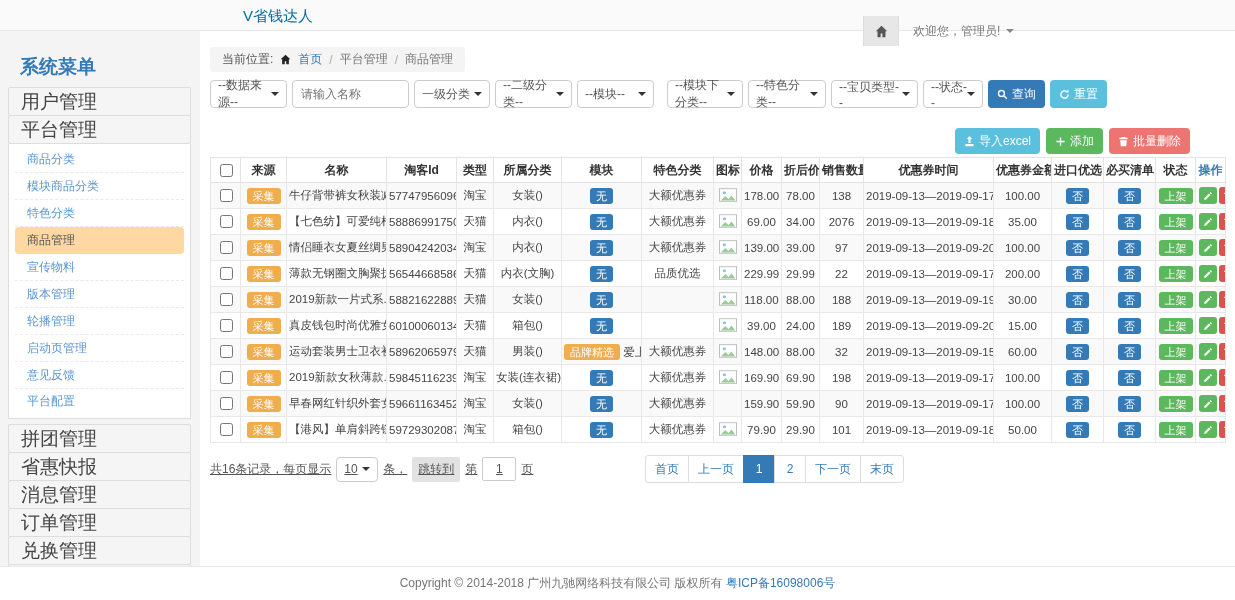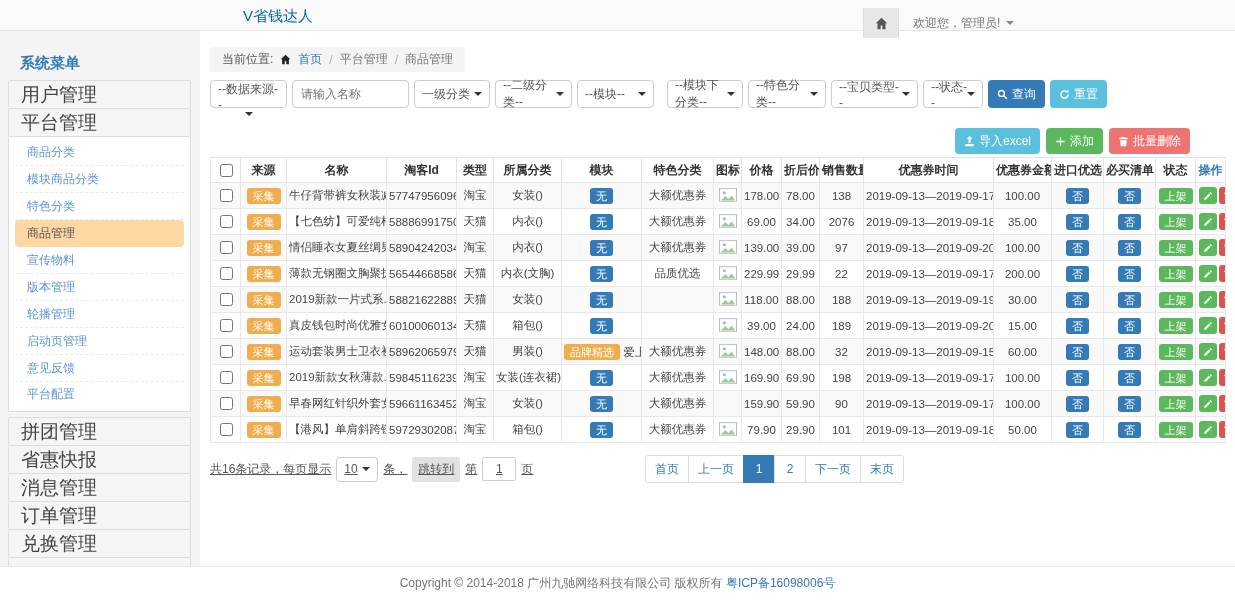--- a/index.html
+++ b/index.html
@@ -8,29 +8,29 @@
     width:1235px; height:600px; position:relative; overflow:hidden;
     background:#f4f4f4; font-family:"Liberation Sans","DejaVu Sans",sans-serif;
     font-size:12px; color:#333;
   }
   .icon svg { display:block; }
 
   
   .topbar { position:absolute; top:0; left:0; right:0; height:31px;
     background:#fafafa; border-bottom:1px solid #e7e7e7; z-index:5; }
   .brand { position:absolute; left:243px; top:7px; font-size:15px; color:#0369a1; }
-  .user-area { position:absolute; right:0; top:8px; width:372px; height:30px; display:flex; align-items:center; }
+  .user-area { position:absolute; right:0; top:16px; width:372px; height:30px; display:flex; align-items:center; }
   .home-box { width:36px; height:30px; background:#e7e7e7; border-left:1px solid #ddd; border-right:1px solid #ddd;
     display:flex; align-items:center; justify-content:center; color:#555; cursor:pointer; }
   .welcome { margin-left:14px; display:flex; align-items:center; gap:6px; color:#777; cursor:pointer; }
   .caret { width:0; height:0; border-left:4px solid transparent; border-right:4px solid transparent; border-top:4px solid #888; }
 
   
   .sidebar { position:absolute; left:8px; top:50px; width:183px; z-index:1; }
-  .side-title { padding:4px 12px 8px; font-size:15px; font-weight:bold; color:#337ab7; }
+  .side-title { padding:4px 12px 8px; font-size:19px; font-weight:bold; color:#337ab7; }
   .group-h { height:29px; line-height:27px; background:#f5f5f5; border:1px solid #ddd;
     margin-top:-1px; padding:0 12px; font-size:19px; color:#444; cursor:pointer; border-radius:2px; }
   .group-body { background:#fff; border:1px solid #ddd; border-top:none; padding:2px 0; margin-bottom:6px; }
   .sub-item { height:27px; line-height:26px; margin:0 6px; padding:0 12px; font-size:12px;
     color:#5a96d2; border-bottom:1px dashed #e9e9e9; cursor:pointer; }
   .sub-item:last-child { border-bottom:none;font-family:Liberation Mono, monospace; }
   .sub-item.active { background:#fdd8a3; border-radius:4px; color:#555; border-bottom-color:transparent; }
 
   
   .main { position:absolute; left:200px; top:31px; right:0; bottom:34px; background:#fff; overflow:hidden; }
@@ -153,21 +153,21 @@
     </span>
     <span class="bc-link">首页</span>
     <span class="bc-sep">/</span>
     <span class="bc-cur">平台管理</span>
     <span class="bc-sep">/</span>
     <span class="bc-cur">商品管理</span>
   </div>
 
   <div class="filter-row">
     <div class="filter-controls" id="filter-controls">
-        <div class="sel" style="width: 77px; flex-direction: column;">
+        <div class="sel" style="width: 77px;">
           <span>--数据来源--</span>
           <span class="caret"></span>
         </div>
         <input class="txt-input" placeholder="请输入名称" style="width: 117px;">
         <div class="sel" style="width: 76px;">
           <span>一级分类</span>
           <span class="caret"></span>
         </div>
         <div class="sel" style="width: 77px;">
           <span>--二级分类--</span>

